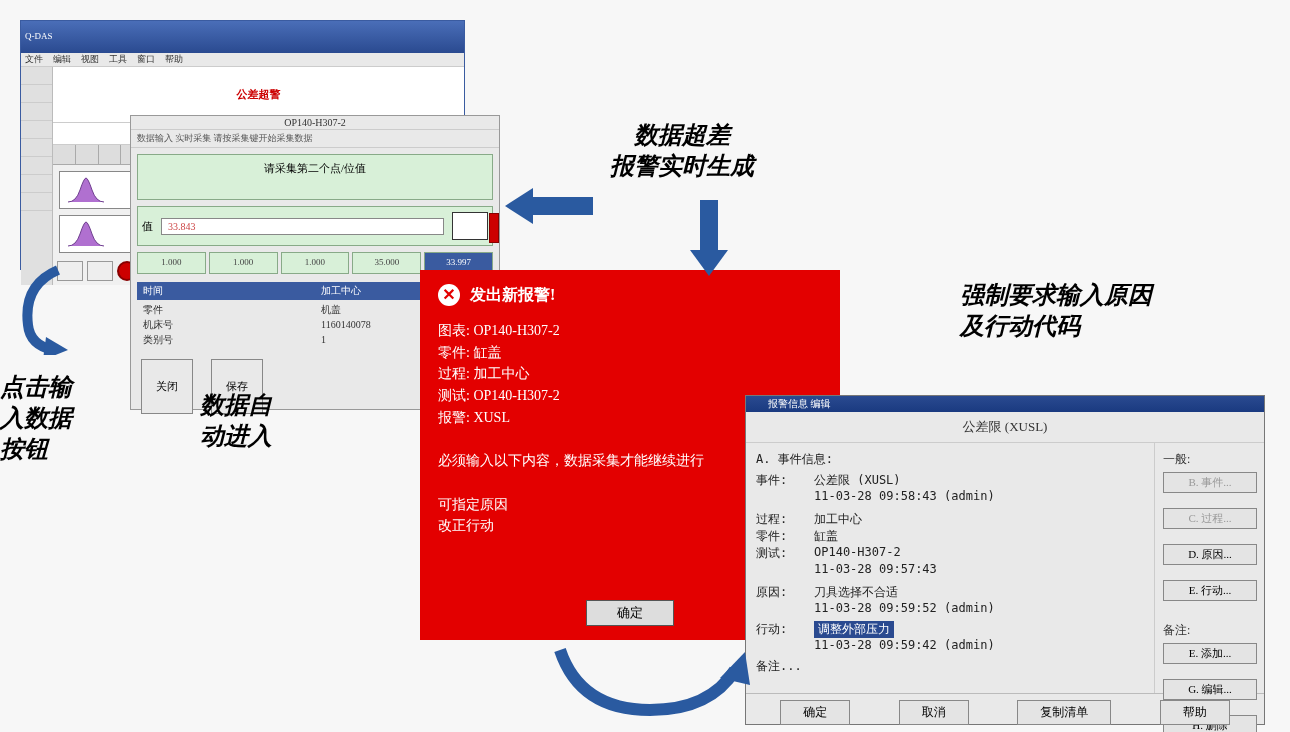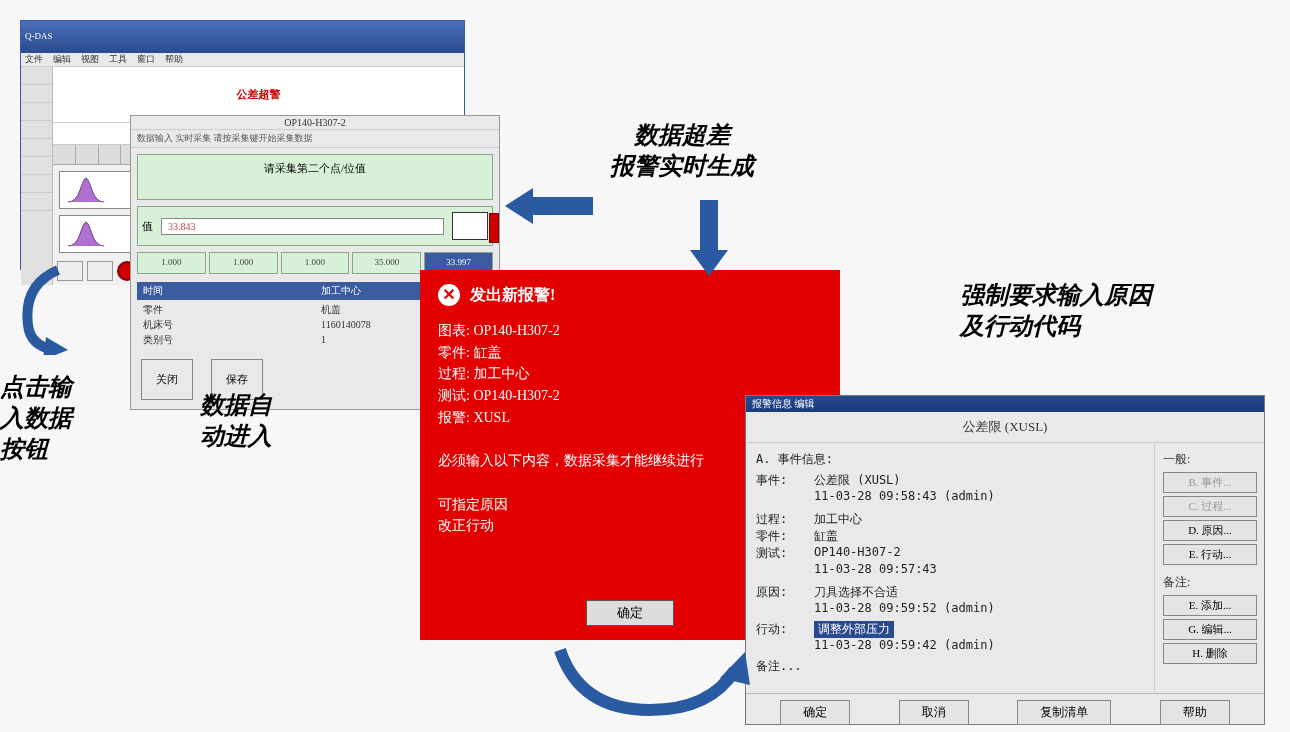--- a/index.html
+++ b/index.html
@@ -92,21 +92,21 @@
   .win2-indicator::after { content:""; position:absolute; right:-12px; top:0; width:8px; height:28px; background:#c00; border:1px solid #800; }
   .win2-row { margin:6px; display:flex; gap:3px;align-items:flex-end; }
   .win2-cell { flex:1; height:22px; background:#d8f0d8; border:1px solid #8a8; font-size:9px; text-align:center; padding-top:4px; color:#444; }
   .win2-cell.hl { background:#3a5ba0; color:#fff; }
   .win2-info { margin:8px 6px 4px; }
   .win2-info-hdr { display:flex; background:#3a5ba0; color:#fff; font-size:10px; }
   .win2-info-hdr div { flex:1; padding:2px 6px; }
   .win2-info-body { display:flex; font-size:10px; color:#333; }
   .win2-info-body div { flex:1; padding:2px 6px; line-height:1.5; }
   .win2-btns { display:flex; gap:18px; padding:6px 10px; }
-  .win2-btn { padding:12px 14px; background:#e9e9e9; border:1px solid #888; font-size:11px; }
+  .win2-btn { padding:19px 14px; background:#e9e9e9; border:1px solid #888; font-size:11px; }
 
   
   .win3 {
     position: absolute;
     left: 420px; top: 270px;
     width: 420px; height: 370px;
     background: #e30000;
     color: #fff;
     font-size: 14px;
     padding: 14px 18px;
@@ -118,32 +118,32 @@
 
   
   .win4 {
     position: absolute;
     left: 745px; top: 395px;
     width: 520px; height: 330px;
     background: #e9e9e9;
     border: 1px solid #777;
     font-size: 12px;
   }
-  .win4-title { height:16px; background: linear-gradient(#2a4a90,#1a3a80); color:#fff; font-size:10px; padding:1px 6px; }
+  .win4-title { height:16px; background: linear-gradient(#2a4a90,#1a3a80); color:#fff; font-size:10px; padding:1px 22px; }
   .win4-hdr { text-align:center; padding:6px; font-size:13px; color:#333; border-bottom:1px solid #ccc; }
   .win4-body { display:flex; height: 250px; }
   .win4-left { flex:1; padding:8px 10px; color:#222; font-family:"SimSun",monospace; font-size:12px; }
   .win4-left .sec { margin-bottom:4px; }
   .win4-left .row { display:flex; }
   .win4-left .lbl { width:58px; }
   .win4-left .val { flex:1; }
   .win4-left .hl { background:#2a4a90; color:#fff; display:inline-block; padding:0 4px; }
   .win4-right { width:110px; padding:8px 8px; border-left:1px solid #ccc; }
   .win4-right .grp { font-size:12px; color:#333; margin-bottom:4px; }
-  .win4-right button { display:block; width:94px; margin-bottom:3px; padding:2px 0; background:#e4e4e4; border:1px solid #888; font-size:11px; text-align:center; font-family:"SimSun"; }
+  .win4-right button { display:block; width:94px; margin-bottom:15px; padding:2px 0; background:#e4e4e4; border:1px solid #888; font-size:11px; text-align:center; font-family:"SimSun"; }
   .win4-bottom { display:flex; justify-content:space-around; padding:6px 10px; border-top:1px solid #bbb; }
   .win4-bottom button { padding:3px 22px; background:#e4e4e4; border:1px solid #888; font-size:12px; font-family:"SimSun"; }
 
   
   .arrow { position:absolute; }
   .arrow-left {
     left: 505px; top: 188px;
     width: 0; height: 0;
     border-top: 18px solid transparent;
     border-bottom: 18px solid transparent;

